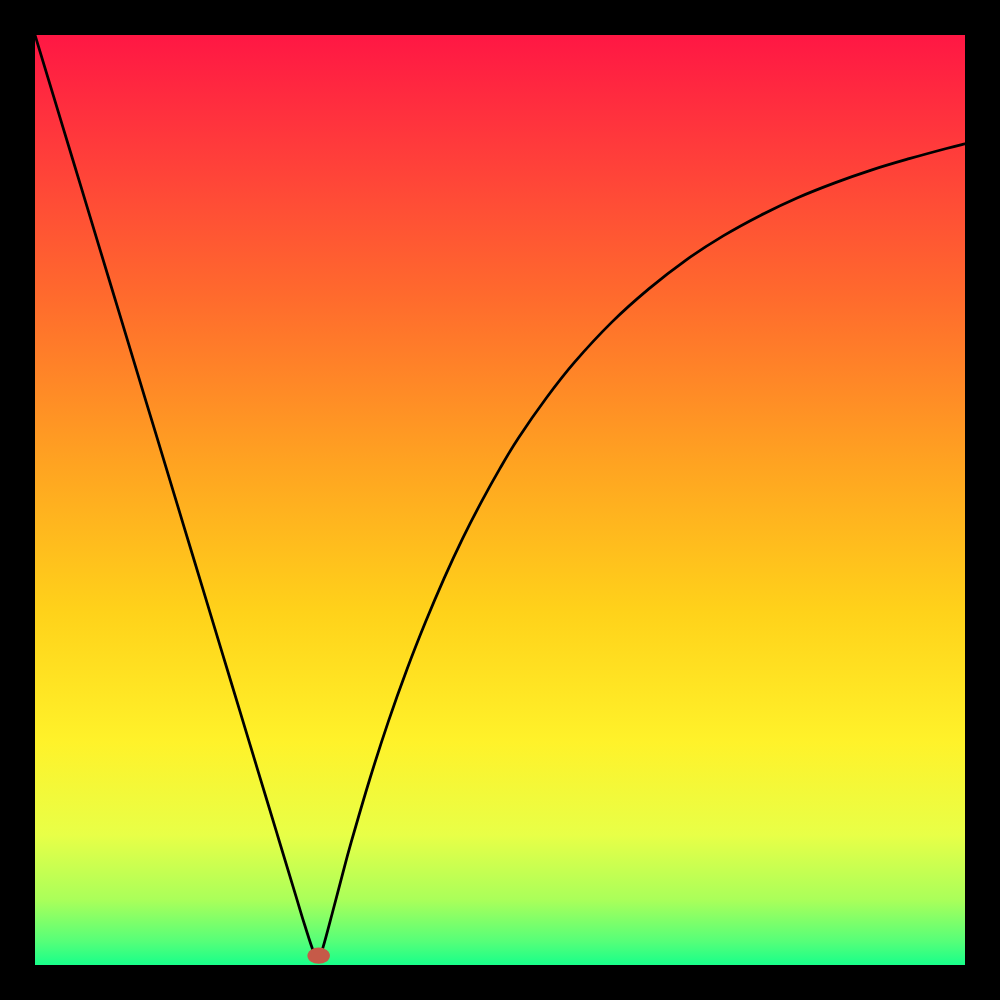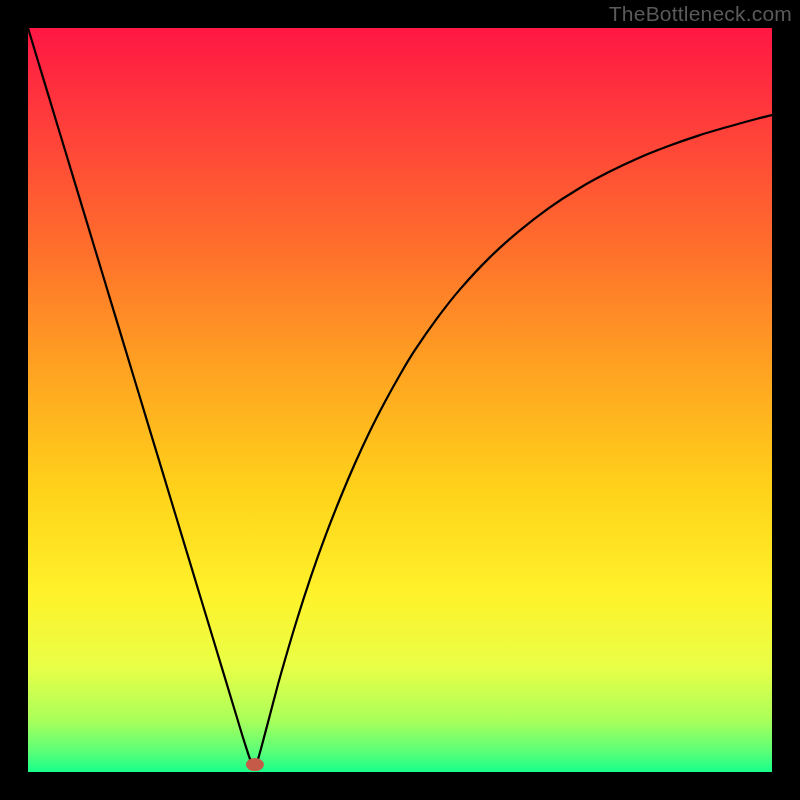--- a/index.html
+++ b/index.html
@@ -33,21 +33,20 @@
     top: 28px;
     width: 744px;
     height: 744px;
   }
   svg { display: block; }
 </style>
 </head>
 <body>
 
 <div class="frame">
-  <div class="watermark">TheBottleneck.com</div>
   <div class="plot">
     <svg id="chart-svg" width="744" height="744" viewBox="0 0 744 744" preserveAspectRatio="none">
         <defs>
           <linearGradient id="bg-grad" x1="0" y1="0" x2="0" y2="1">
             <stop offset="0%" stop-color="#ff1744"></stop>
             <stop offset="12%" stop-color="#ff3b3b"></stop>
             <stop offset="28.000000000000004%" stop-color="#ff6a2d"></stop>
             <stop offset="46%" stop-color="#ffa321"></stop>
             <stop offset="62%" stop-color="#ffd21a"></stop>
             <stop offset="76%" stop-color="#fff22a"></stop>

